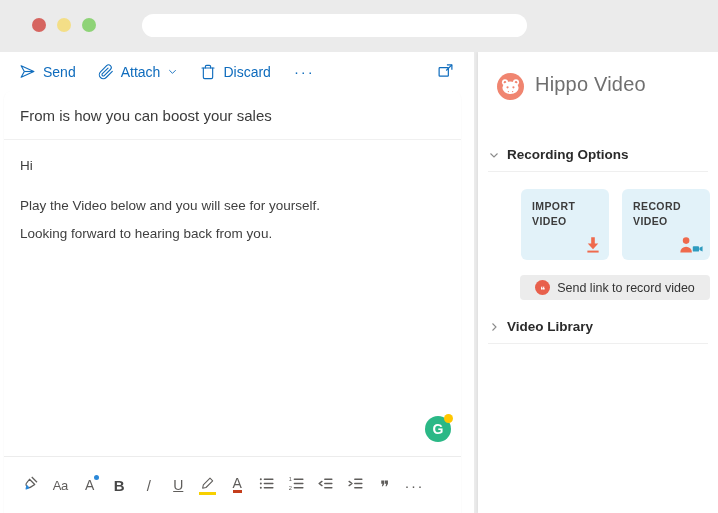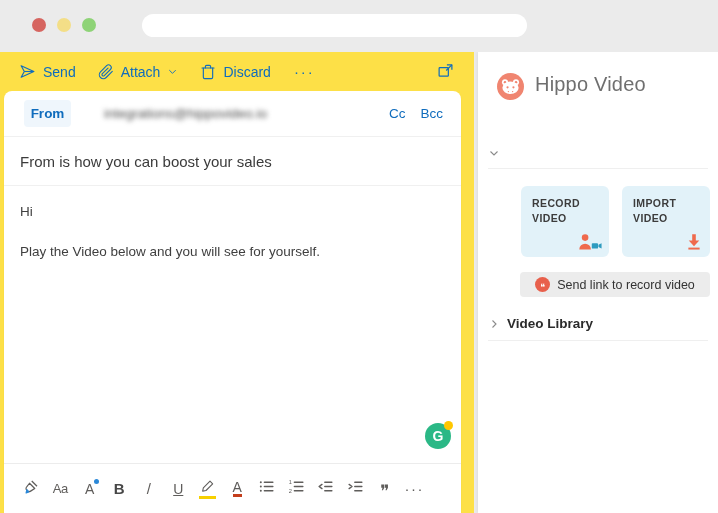--- a/index.html
+++ b/index.html
@@ -14,21 +14,21 @@
 
   
   .titlebar{height:52px;position:relative;background:#EBEBEB}
   .traffic{position:absolute;left:32px;top:18px;display:flex;gap:11px}
   .traffic span{width:14px;height:14px;border-radius:50%;display:block}
   .tl-red{background:var(--tl-red)} .tl-yellow{background:var(--tl-yellow)} .tl-green{background:var(--tl-green)}
   .address{position:absolute;left:142px;top:14px;width:385px;height:23px;background:#fff;border-radius:12px}
 
   
   .main{display:flex;height:461px}
-  .left{width:474px;background:#fde047;display:flex;flex-direction:column}
+  .left{width:474px;background:#ffffff;display:flex;flex-direction:column}
 
   
   .compose-toolbar{height:39px;display:flex;align-items:center;padding:0 0 0 8px;color:var(--blue);font-size:14px}
   .tb-btn{display:flex;align-items:center;gap:7px;padding:0 11px;cursor:pointer;white-space:nowrap}
   .tb-btn svg{display:block}
   .tb-more{font-size:15px;letter-spacing:2px;padding:0 12px;cursor:pointer}
   .tb-spacer{flex:1}
   .tb-popout{margin-right:20px;cursor:pointer;display:flex}
 
   
@@ -47,21 +47,21 @@
   
   .body-area{flex:1;padding:16px;font-size:13.5px;line-height:20px;color:#3f3f3f;position:relative;min-height:0}
   .p-greeting{margin-bottom:20px}
   .p-closing{margin-top:8px}
   .grammarly{position:absolute;right:10px;bottom:14px;width:26px;height:26px;border-radius:50%;
              background:var(--g-green);display:flex;align-items:center;justify-content:center;cursor:pointer}
   .grammarly .g{color:#fff;font-weight:700;font-size:14px}
   .grammarly .dot{position:absolute;top:-2px;right:-2px;width:9px;height:9px;border-radius:50%;background:var(--g-dot)}
 
   
-  .format-toolbar{height:50px;border-top:1px solid #ECECEC;display:flex;align-items:center;
+  .format-toolbar{height:57px;border-top:1px solid #ECECEC;display:flex;align-items:center;
                   padding:0 12px;color:#5f5d5b}
   .ft-btn{width:29.5px;height:28px;display:flex;align-items:center;justify-content:center;cursor:pointer;position:relative}
   .ft-txt{font-size:14px}
   .ft-aa{font-size:13px;letter-spacing:-.5px}
   .ft-bold{font-weight:800;font-size:15px;color:#474747}
   .ft-italic{font-size:15px}
   .ft-under{text-decoration:underline;font-size:14px}
   .ft-fc{font-size:14px;border-bottom:3px solid var(--fc-red);line-height:13px}
   .ft-quote{font-size:17px;color:#5f5d5b;line-height:10px;padding-top:6px}
   .ft-more{font-size:15px;letter-spacing:1.5px}
@@ -142,33 +142,26 @@
           <svg width="17" height="17" viewBox="0 0 24 24" fill="none" stroke="currentColor" stroke-width="1.7" stroke-linejoin="round">
               <rect x="3" y="8" width="13" height="12" rx="1"></rect>
               <path d="M14 4h7v7"></path>
               <path d="M21 4l-8 8"></path>
             </svg>
         </span>
       </div>
     </div>
 
     <div class="card">
-      <div class="row row-from">
-        <span class="chip">From</span>
-        <span class="addr">integrations@hippovideo.io</span>
-        <span class="ccbcc">
-          <span>Cc</span>
-          <span>Bcc</span>
-        </span>
-      </div>
       <div class="subject-row">From is how you can boost your sales</div>
 
       <div class="body-area">
         <div class="p-greeting">Hi</div>
         <div>Play the Video below and you will see for yourself.</div>
+        <div class="p-closing">Looking forward to hearing back from you.</div>
         <div class="grammarly">
           <span class="g">G</span>
           <span class="dot"></span>
         </div>
       </div>
 
       <div class="format-toolbar">
         <div class="ft-btn">
           <span>
             <svg width="18" height="18" viewBox="0 0 24 24" fill="none" stroke="currentColor" stroke-width="1.6" stroke-linejoin="round">
@@ -276,43 +269,44 @@
       </span>
       <span class="addin-title">Hippo Video</span>
     </div>
 
     <div class="section">
       <span class="chev">
         <svg width="12" height="12" viewBox="0 0 24 24" fill="none" stroke="#8a8a8a" stroke-width="2.2">
             <polyline points="5 9 12 16 19 9"></polyline>
           </svg>
       </span>
+      <span>Recording Options</span>
     </div>
 
     <div class="cards">
+      <div class="card-tile">
+        <span>IMPORT VIDEO</span>
+        <span class="tile-icon">
+          <svg width="18" height="18" viewBox="0 0 24 24">
+            <path d="M9.6 3h4.8v8.2H19L12 19 5 11.2h4.6z" style="fill:var(--orange)"></path>
+            <rect x="4.5" y="20.8" width="15" height="2.6" style="fill:var(--orange)"></rect>
+          </svg>
+        </span>
+      </div>
       <div class="card-tile">
         <span>RECORD VIDEO</span>
         <span class="tile-icon">
           <svg width="24" height="18" viewBox="0 0 27 20">
             <circle cx="8" cy="6.2" r="3.7" style="fill:var(--orange)"></circle>
             <path d="M1.5 19.5a6.5 6.5 0 0 1 13 0z" style="fill:var(--orange)"></path>
             <rect x="15.5" y="12.5" width="7" height="6" rx="1" style="fill:var(--teal)"></rect>
             <path d="M23 14.3 L26.5 12.5 v6 L23 16.7 z" style="fill:var(--teal)"></path>
           </svg>
         </span>
       </div>
-      <div class="card-tile">
-        <span>IMPORT VIDEO</span>
-        <span class="tile-icon">
-          <svg width="18" height="18" viewBox="0 0 24 24">
-            <path d="M9.6 3h4.8v8.2H19L12 19 5 11.2h4.6z" style="fill:var(--orange)"></path>
-            <rect x="4.5" y="20.8" width="15" height="2.6" style="fill:var(--orange)"></rect>
-          </svg>
-        </span>
-      </div>
     </div>
 
     <div class="send-link-btn">
       <span class="bubble">❝</span>
       <span>Send link to record video</span>
     </div>
 
     <div class="section video-library">
       <span class="chev">
         <svg width="12" height="12" viewBox="0 0 24 24" fill="none" stroke="#8a8a8a" stroke-width="2.2">

